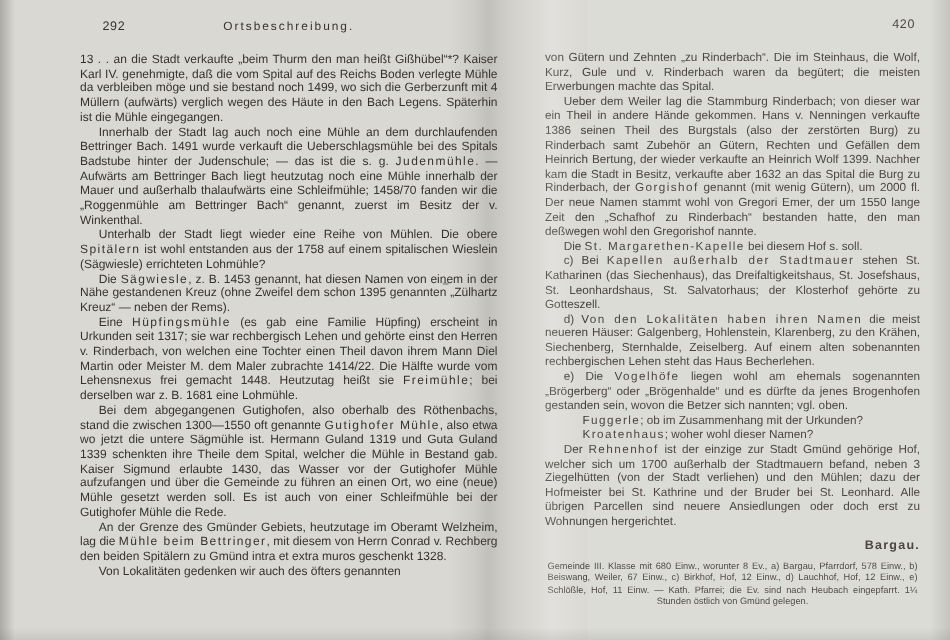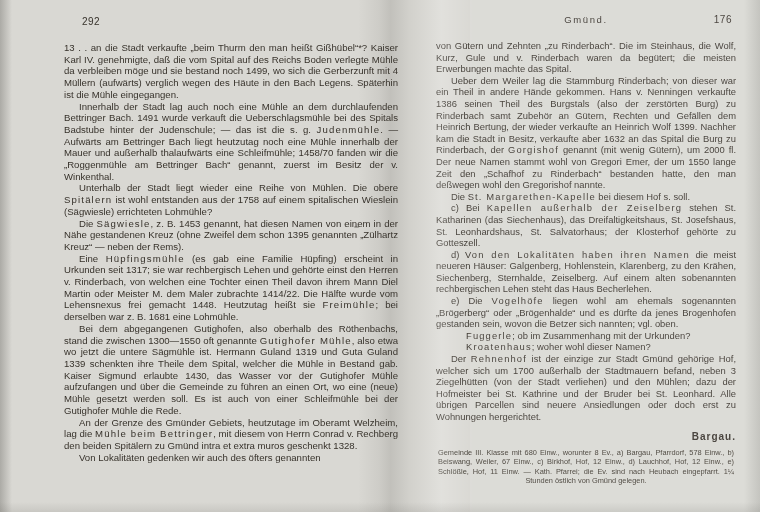--- a/index.html
+++ b/index.html
@@ -40,43 +40,43 @@
   .sperr{letter-spacing:1.15px;}
 </style>
 </head>
 <body>
 
 <div class="scan">
 
   <div class="page page-left">
     <div class="pagehead">
       <span class="pno">292</span>
+      <span class="runtitle">Ortsbeschreibung.</span>
     </div>
     <div class="pbody">
         <p class="cont"><span>13 . . an die Stadt verkaufte „beim Thurm den man heißt Gißhübel“*? Kaiser Karl IV. genehmigte, daß die vom Spital auf des Reichs Boden verlegte Mühle da verbleiben möge und sie bestand noch 1499, wo sich die Gerberzunft mit 4 Müllern (aufwärts) verglich wegen des Häute in den Bach Legens. Späterhin ist die Mühle eingegangen.</span></p>
         <p class="ind"><span>Innerhalb der Stadt lag auch noch eine Mühle an dem durchlaufenden Bettringer Bach. 1491 wurde verkauft die Ueberschlagsmühle bei des Spitals Badstube hinter der Judenschule; — das ist die s. g. </span><span class="sperr">Judenmühle</span><span>. — Aufwärts am Bettringer Bach liegt heutzutag noch eine Mühle innerhalb der Mauer und außerhalb thalaufwärts eine Schleifmühle; 1458/70 fanden wir die „Roggenmühle am Bettringer Bach“ genannt, zuerst im Besitz der v. Winkenthal.</span></p>
         <p class="ind"><span>Unterhalb der Stadt liegt wieder eine Reihe von Mühlen. Die obere </span><span class="sperr">Spitälern</span><span> ist wohl entstanden aus der 1758 auf einem spitalischen Wieslein (Sägwiesle) errichteten Lohmühle?</span></p>
         <p class="ind"><span>Die </span><span class="sperr">Sägwiesle</span><span>, z. B. 1453 genannt, hat diesen Namen von einem in der Nähe gestandenen Kreuz (ohne Zweifel dem schon 1395 genannten „Zülhartz Kreuz“ — neben der Rems).</span></p>
         <p class="ind"><span>Eine </span><span class="sperr">Hüpfingsmühle</span><span> (es gab eine Familie Hüpfing) erscheint in Urkunden seit 1317; sie war rechbergisch Lehen und gehörte einst den Herren v. Rinderbach, von welchen eine Tochter einen Theil davon ihrem Mann Diel Martin oder Meister M. dem Maler zubrachte 1414/22. Die Hälfte wurde vom Lehensnexus frei gemacht 1448. Heutzutag heißt sie </span><span class="sperr">Freimühle</span><span>; bei derselben war z. B. 1681 eine Lohmühle.</span></p>
         <p class="ind"><span>Bei dem abgegangenen Gutighofen, also oberhalb des Röthenbachs, stand die zwischen 1300—1550 oft genannte </span><span class="sperr">Gutighofer Mühle</span><span>, also etwa wo jetzt die untere Sägmühle ist. Hermann Guland 1319 und Guta Guland 1339 schenkten ihre Theile dem Spital, welcher die Mühle in Bestand gab. Kaiser Sigmund erlaubte 1430, das Wasser vor der Gutighofer Mühle aufzufangen und über die Gemeinde zu führen an einen Ort, wo eine (neue) Mühle gesetzt werden soll. Es ist auch von einer Schleifmühle bei der Gutighofer Mühle die Rede.</span></p>
         <p class="ind"><span>An der Grenze des Gmünder Gebiets, heutzutage im Oberamt Welzheim, lag die </span><span class="sperr">Mühle beim Bettringer</span><span>, mit diesem von Herrn Conrad v. Rechberg den beiden Spitälern zu Gmünd intra et extra muros geschenkt 1328.</span></p>
         <p class="ind"><span>Von Lokalitäten gedenken wir auch des öfters genannten </span></p>
       </div>
   </div>
 
   <div class="page page-right">
     <div class="pagehead">
-      <span class="runtitle">Gmünd.</span>
-      <span class="pno">176</span>
+      <span class="pno">420</span>
     </div>
     <div class="pbody">
         <p class="cont"><span>von Gütern und Zehnten „zu Rinderbach“. Die im Steinhaus, die Wolf, Kurz, Gule und v. Rinderbach waren da begütert; die meisten Erwerbungen machte das Spital.</span></p>
         <p class="ind"><span>Ueber dem Weiler lag die Stammburg Rinderbach; von dieser war ein Theil in andere Hände gekommen. Hans v. Nenningen verkaufte 1386 seinen Theil des Burgstals (also der zerstörten Burg) zu Rinderbach samt Zubehör an Gütern, Rechten und Gefällen dem Heinrich Bertung, der wieder verkaufte an Heinrich Wolf 1399. Nachher kam die Stadt in Besitz, verkaufte aber 1632 an das Spital die Burg zu Rinderbach, der </span><span class="sperr">Gorgishof</span><span> genannt (mit wenig Gütern), um 2000 fl. Der neue Namen stammt wohl von Gregori Emer, der um 1550 lange Zeit den „Schafhof zu Rinderbach“ bestanden hatte, den man deßwegen wohl den Gregorishof nannte.</span></p>
         <p class="ind"><span>Die </span><span class="sperr">St. Margarethen-Kapelle</span><span> bei diesem Hof s. soll.</span></p>
-        <p class="ind"><span>c) Bei </span><span class="sperr">Kapellen außerhalb der Zeiselberg</span><span> stehen St. Katharinen (das Siechenhaus), das Dreifaltigkeitshaus, St. Josefshaus, St. Leonhardshaus, St. Salvatorhaus; der Klosterhof gehörte zu Gotteszell.</span></p>
+        <p class="ind"><span>c) Bei </span><span class="sperr">Kapellen außerhalb der Stadtmauer</span><span> stehen St. Katharinen (das Siechenhaus), das Dreifaltigkeitshaus, St. Josefshaus, St. Leonhardshaus, St. Salvatorhaus; der Klosterhof gehörte zu Gotteszell.</span></p>
         <p class="ind"><span>d) </span><span class="sperr">Von den Lokalitäten haben ihren Namen</span><span> die meist neueren Häuser: Galgenberg, Hohlenstein, Klarenberg, zu den Krähen, Siechenberg, Sternhalde, Zeiselberg. Auf einem alten sobenannten rechbergischen Lehen steht das Haus Becherlehen.</span></p>
         <p class="ind"><span>e) Die </span><span class="sperr">Vogelhöfe</span><span> liegen wohl am ehemals sogenannten „Brögerberg“ oder „Brögenhalde“ und es dürfte da jenes Brogenhofen gestanden sein, wovon die Betzer sich nannten; vgl. oben.</span></p>
         <p class="ind2"><span class="sperr">Fuggerle</span><span>; ob im Zusammenhang mit der Urkunden?</span></p>
         <p class="ind2"><span class="sperr">Kroatenhaus</span><span>; woher wohl dieser Namen?</span></p>
         <p class="ind"><span>Der </span><span class="sperr">Rehnenhof</span><span> ist der einzige zur Stadt Gmünd gehörige Hof, welcher sich um 1700 außerhalb der Stadtmauern befand, neben 3 Ziegelhütten (von der Stadt verliehen) und den Mühlen; dazu der Hofmeister bei St. Kathrine und der Bruder bei St. Leonhard. Alle übrigen Parcellen sind neuere Ansiedlungen oder doch erst zu Wohnungen hergerichtet.</span></p>
         <p class="heading-bold"><span>Bargau.</span></p>
         <p class="smallnote"><span>Gemeinde III. Klasse mit 680 Einw., worunter 8 Ev., a) Bargau, Pfarrdorf, 578 Einw., b) Beiswang, Weiler, 67 Einw., c) Birkhof, Hof, 12 Einw., d) Lauchhof, Hof, 12 Einw., e) Schlößle, Hof, 11 Einw. — Kath. Pfarrei; die Ev. sind nach Heubach eingepfarrt. 1¼ Stunden östlich von Gmünd gelegen.</span></p>
       </div>
   </div>
 

